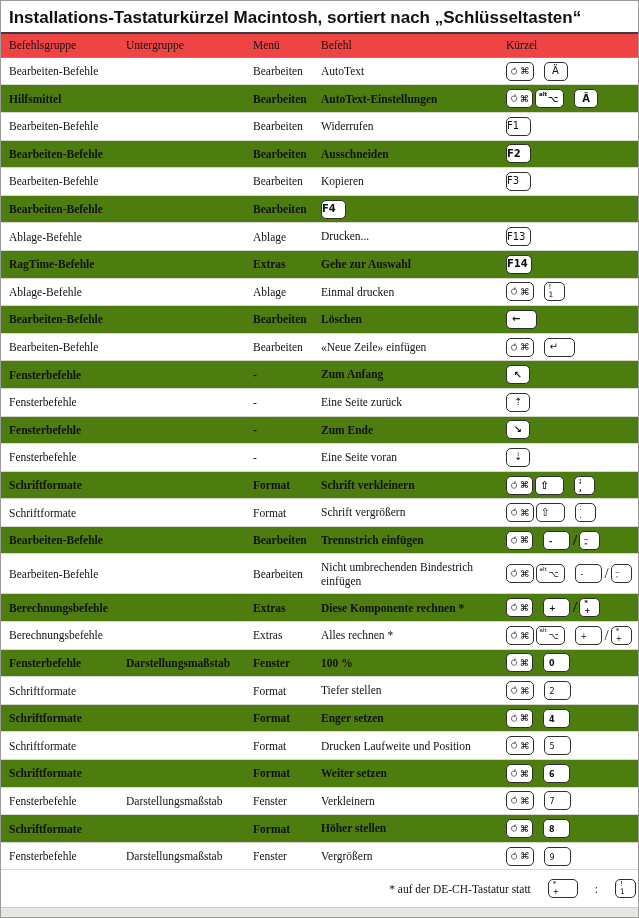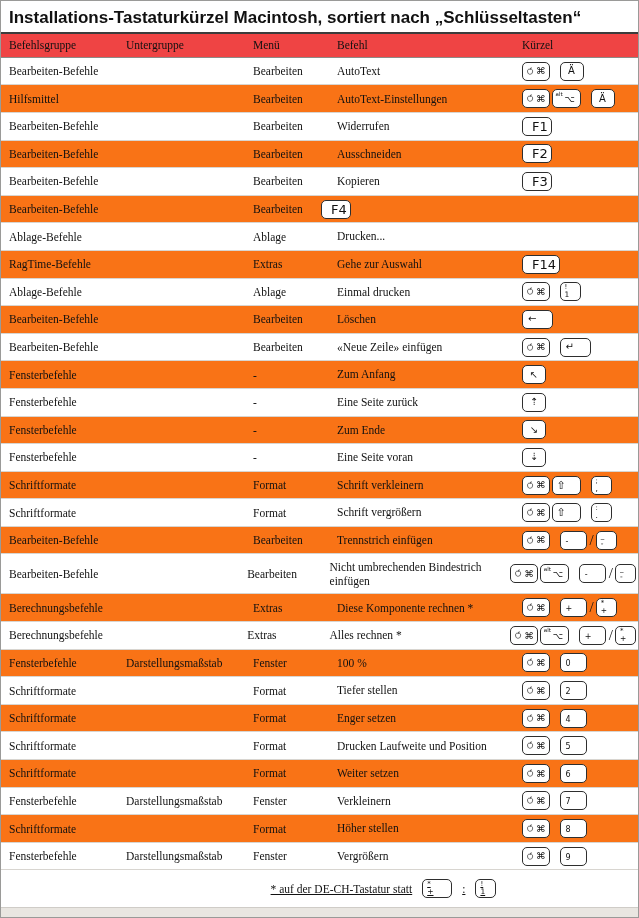--- a/index.html
+++ b/index.html
@@ -27,54 +27,54 @@
     border-bottom:1px solid #8d8a86;
     font-size:11.5px;
   }
   .row{
     display:flex;align-items:center;
     height:27.6px;
     border-bottom:1px solid #d8d5d0;
     font-size:11.5px;
   }
   .row.tall{height:40px;}
-  .row.gray{background:#f97316;}
+  .row.gray{background:#4d7c0f;font-weight:bold;}
   .c-group{width:125px;padding-left:8px;}
   .c-sub{width:127px;}
   .c-menu{width:68px;}
-  .c-cmd{width:185px;padding-right:8px;line-height:1.25;margin-left:16px;}
+  .c-cmd{width:185px;padding-right:8px;line-height:1.25;}
   .c-keys{flex:1;display:flex;align-items:center;}
   .gap{width:8px;flex:0 0 auto;}
   .key{
     display:inline-flex;align-items:center;justify-content:center;
     min-width:24px;height:19px;
     border:1.4px solid #2e2e2e;border-radius:5px;
     background:#fff;
     font-family:"DejaVu Sans", sans-serif;
     font-size:10px;line-height:1;color:#111;
     padding:0 3px;margin-right:2px;flex:0 0 auto;
   }
   .key.cmd{min-width:27px;gap:2px;}
   .key.cmd .cmdg{font-size:9.5px;}
   .apple{display:inline-flex;align-items:center;}
   .key.alt{min-width:29px;position:relative;justify-content:flex-end;align-items:flex-end;padding:2px 5px 3px 3px;}
   .key.alt .alt-lbl{position:absolute;top:1.5px;left:3px;font-size:5.5px;}
   .key.alt .altg{font-size:9px;}
   .key.shift{min-width:29px;justify-content:flex-start;padding-left:4px;font-size:11px;}
-  .key.fkey{justify-content:flex-start;padding-left:9px;font-size:13px;min-width:25px;}
+  .key.fkey{justify-content:flex-start;padding-left:0;font-size:10px;min-width:25px;}
   .key.wide{min-width:31px;justify-content:flex-start;padding-left:5px;}
   .key.low{align-items:flex-end;justify-content:flex-start;padding:0 3px 3px 5px;font-size:8px;min-width:27px;}
   .key.dual{flex-direction:column;align-items:flex-start;justify-content:space-between;padding:2px 2px 2px 4px;min-width:21px;}
   .key.dual .t{font-size:7px;line-height:5px;}
   .key.dual .b{font-size:7.5px;line-height:7px;}
   .key.dual.wide{min-width:30px;}
   .slash{font-size:15px;margin:0 2px 0 1px;font-family:"Liberation Serif",serif;flex:0 0 auto;}
   .footnote{
-    height:37px;display:flex;align-items:center;justify-content:center;
-    padding-left:130px;font-size:11.5px;gap:8px;text-decoration:underline;
+    height:37px;display:flex;align-items:center;justify-content:flex-end;
+    padding-left:130px;font-size:11.5px;gap:15px;
   }
   .fn-text{margin-right:2px;}
   .bottom-bar{height:10px;background:#e9e6e1;border-top:1px solid #cfccc7;margin-top:auto;}
 </style>
 </head>
 <body>
 
 <div class="page">
   <div class="title">Installations-Tastaturkürzel Macintosh, sortiert nach „Schlüsseltasten“</div>
   <div class="hdr">
@@ -160,20 +160,23 @@
         <div class="c-menu">Bearbeiten</div>
         <div class="c-keys">
           <span class="key fkey">F4</span>
         </div>
       </div>
       <div class="row">
         <div class="c-group">Ablage-Befehle</div>
         <div class="c-sub"></div>
         <div class="c-menu">Ablage</div>
         <div class="c-cmd">Drucken...</div>
+        <div class="c-keys">
+          <span class="key fkey">F13</span>
+        </div>
       </div>
       <div class="row gray">
         <div class="c-group">RagTime-Befehle</div>
         <div class="c-sub"></div>
         <div class="c-menu">Extras</div>
         <div class="c-cmd">Gehe zur Auswahl</div>
         <div class="c-keys">
           <span class="key fkey">F14</span>
         </div>
       </div>

